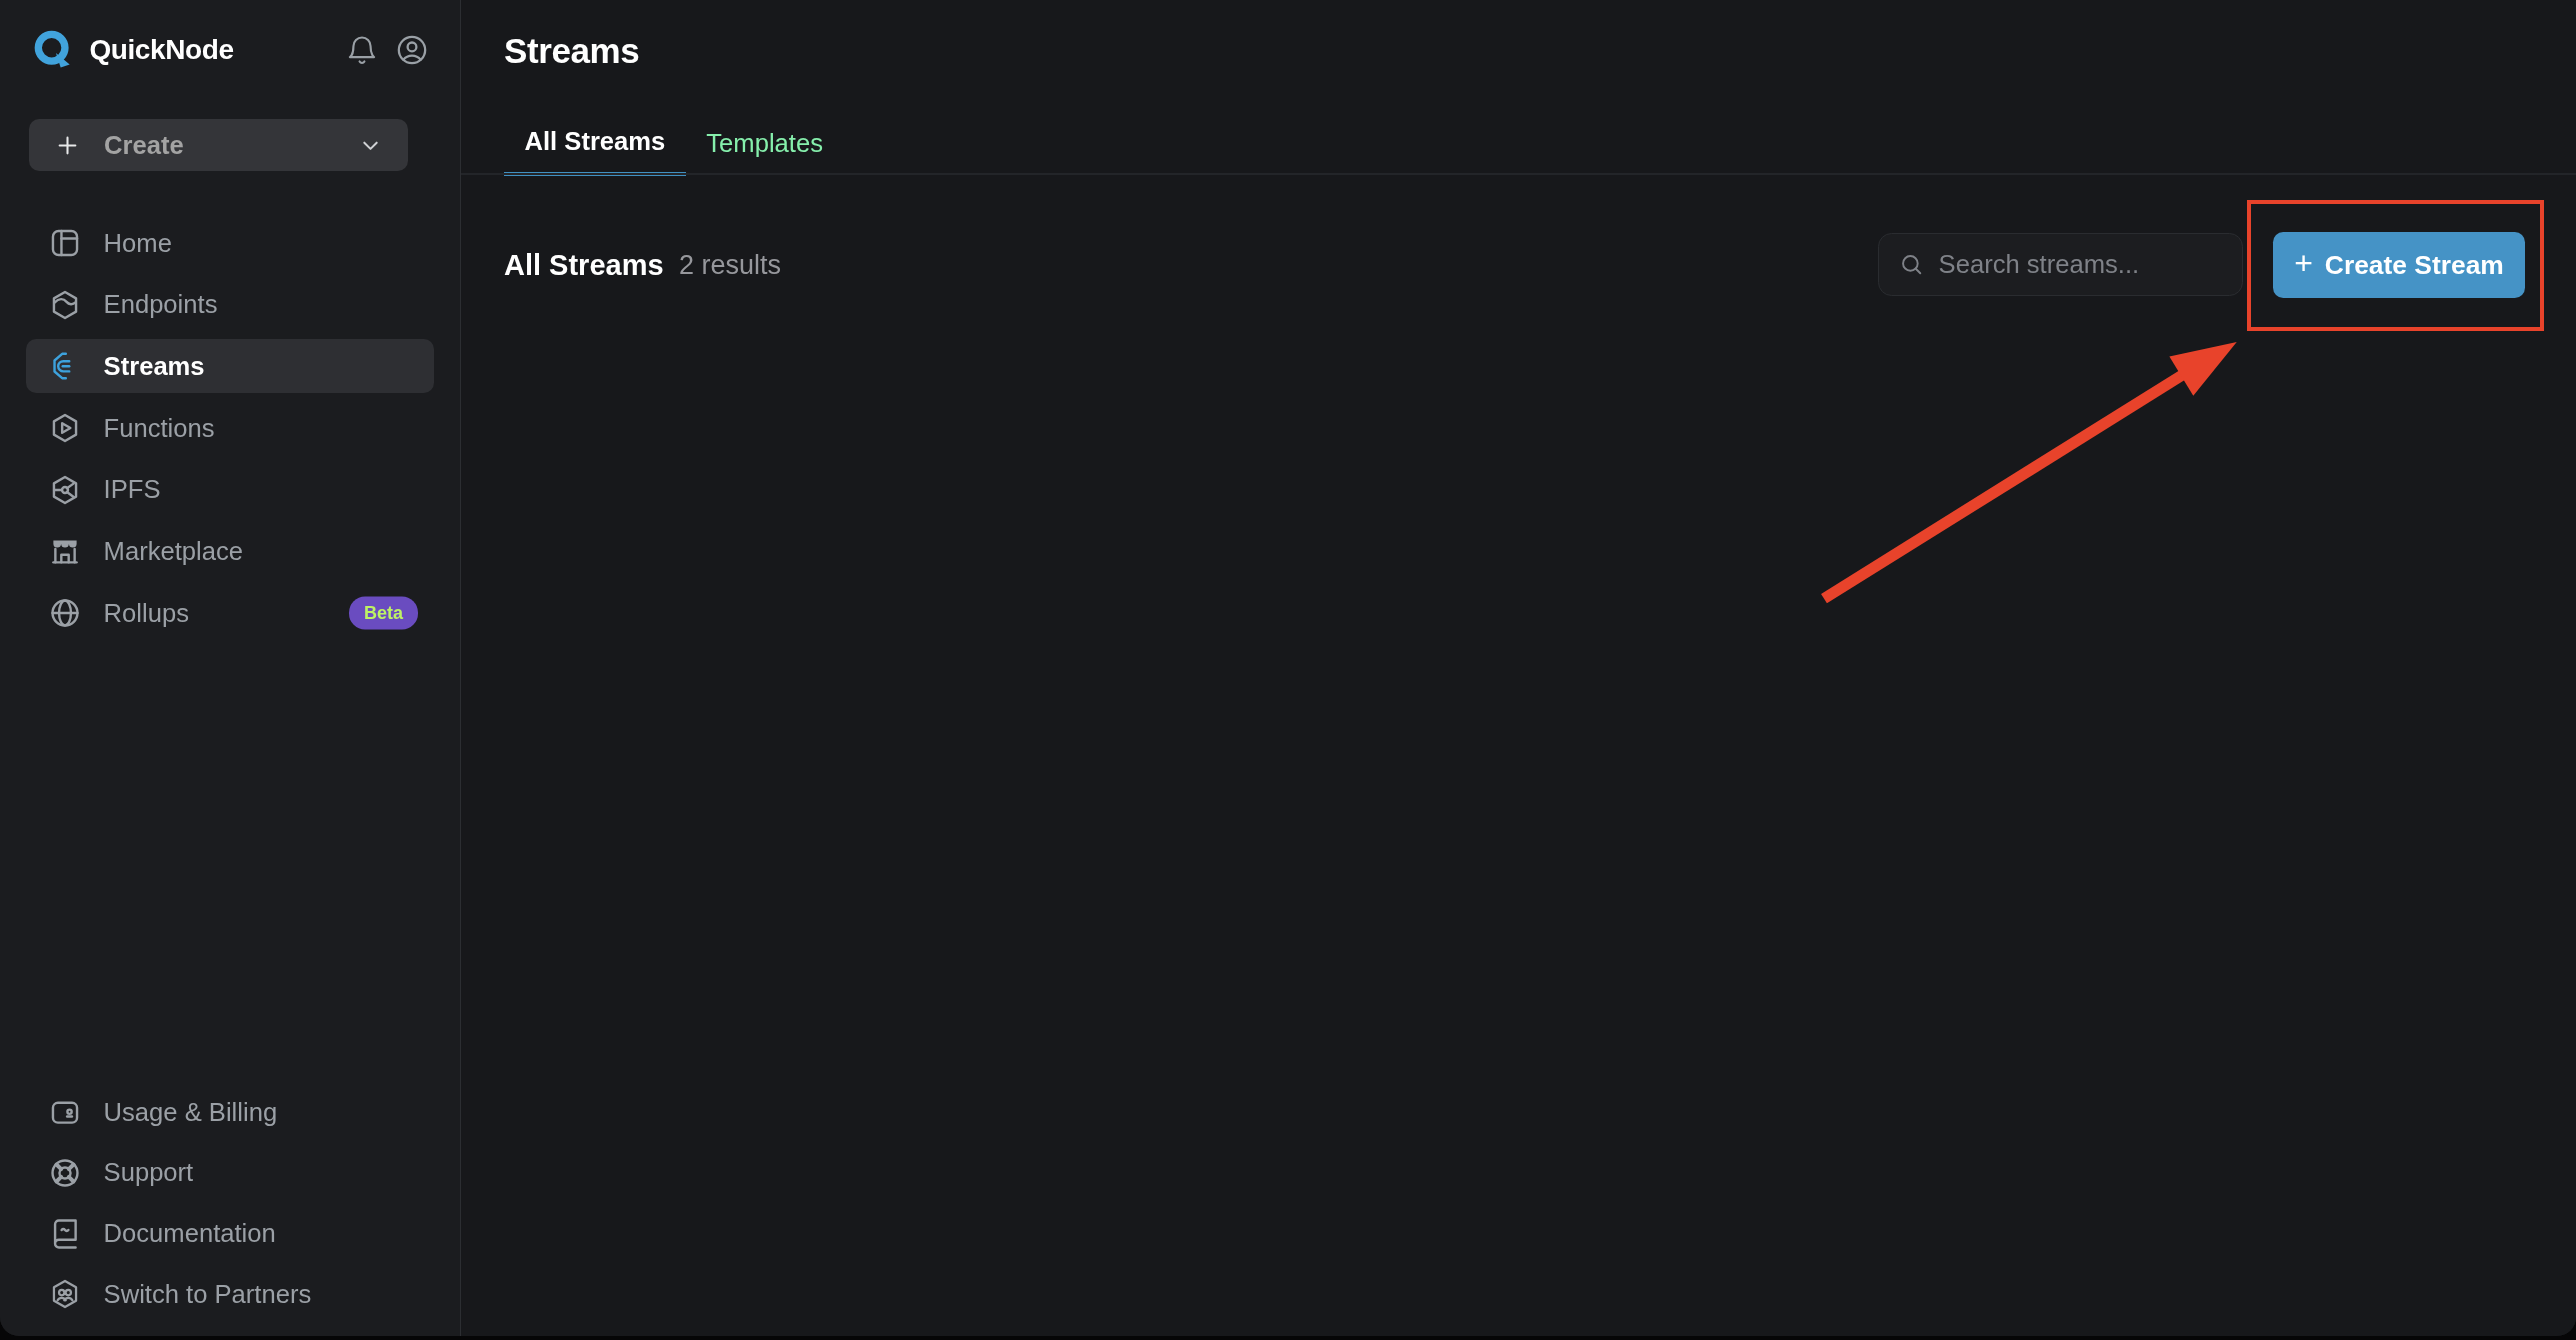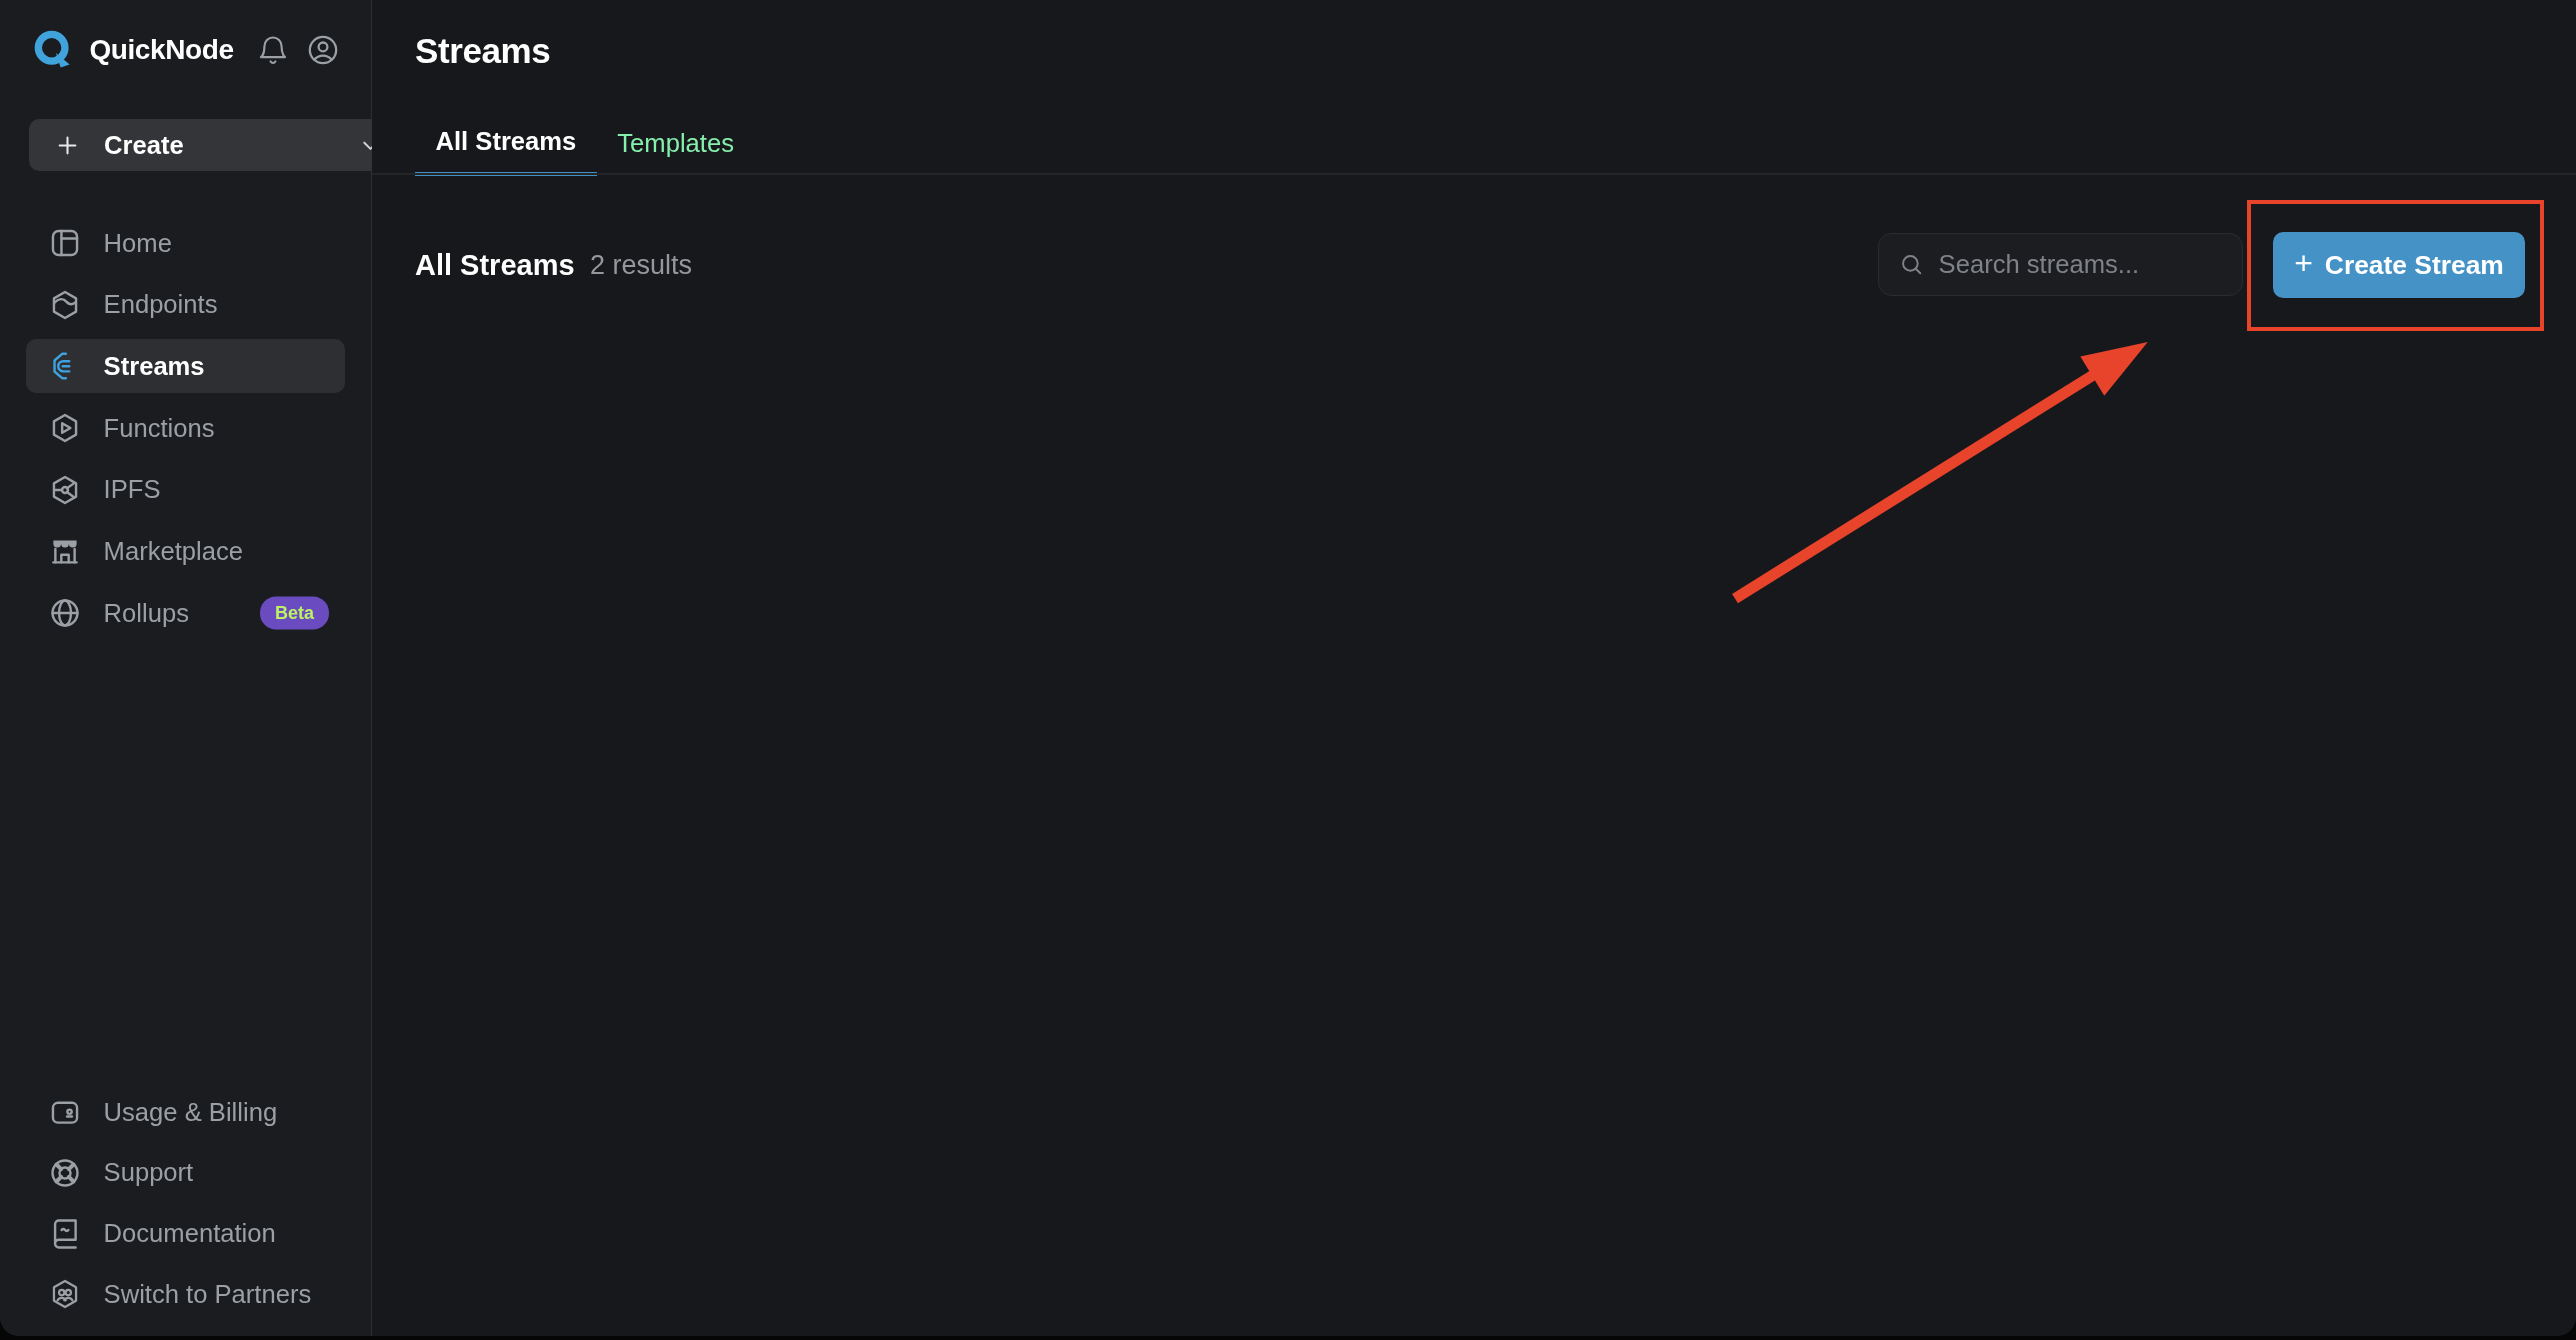--- a/index.html
+++ b/index.html
@@ -1,28 +1,28 @@
 <!DOCTYPE html>
 <html style="font-size:13.6px"><head>
 <meta charset="utf-8">
 <style>
   * { margin:0; padding:0; box-sizing:border-box; }
   html,body { background:#060607; }
   body { font-family:"Liberation Sans", sans-serif; width:2576px; height:1341px; overflow:hidden; }
   .app { position:relative; width:2576px; height:1336px; background:#17181b; border-radius:0 0 19px 19px; overflow:hidden; display:flex; }
 
   
-  .sidebar { position:relative; width:372px; height:100%; background:#1b1c1f; border-right:1.7px solid #2c2e32; flex:0 0 auto;text-decoration:underline; }
+  .sidebar { position:relative; width:461px; height:100%; background:#1b1c1f; border-right:1.7px solid #2c2e32; flex:0 0 auto;text-decoration:underline; }
   .brand-row { position:absolute; top:0; left:0; right:0; height:99px; display:flex; align-items:center; padding:0 31px; }
   .brand { display:flex; align-items:center; gap:15.4px; cursor:pointer; }
   .brand-name { color:#fff; font-size:28px; font-weight:700; letter-spacing:-0.4px; }
   .top-icons { margin-left:auto; display:flex; align-items:center; gap:17px; }
   .icon-btn { background:none; border:none; color:#9aa0a6; cursor:pointer; display:flex; align-items:center; }
 
-  .create-btn { position:absolute; top:119px; left:29px; width:379px; height:52px; background:#343539; border:none; border-radius:10.2px; color:#ffffff; font-family:inherit; font-size:25.6px; font-weight:700; display:flex; align-items:center; padding:0 24px; cursor:pointer; }
+  .create-btn { position:absolute; top:119px; left:29px; width:379px; height:52px; background:#343539; border:none; border-radius:10.2px; color:#a3a3a3; font-family:inherit; font-size:25.6px; font-weight:700; display:flex; align-items:center; padding:0 24px; cursor:pointer; }
   .create-btn .plus { color:#e8e9ea; display:flex; }
   .create-btn .create-label { margin-left:22px; }
   .create-btn .chev { margin-left:auto; color:#cfd1d4; display:flex; }
 
   .nav { position:absolute; top:216px; left:25.6px; right:25.6px; }
   .nav-item { position:relative; height:54px; margin-bottom:7.7px; display:flex; align-items:center; padding:0 22px 0 22px; border-radius:10.2px; color:#9ba0a6; cursor:pointer; }
   .nav-item .nav-ico { width:34px; height:34px; display:flex; flex:0 0 auto; }
   .nav-item .nav-label { margin-left:22px; font-size:25.6px; }
   .nav-item.active { background:#2e2f33; color:#fff; }
   .nav-item.active .nav-label { font-weight:700; }

